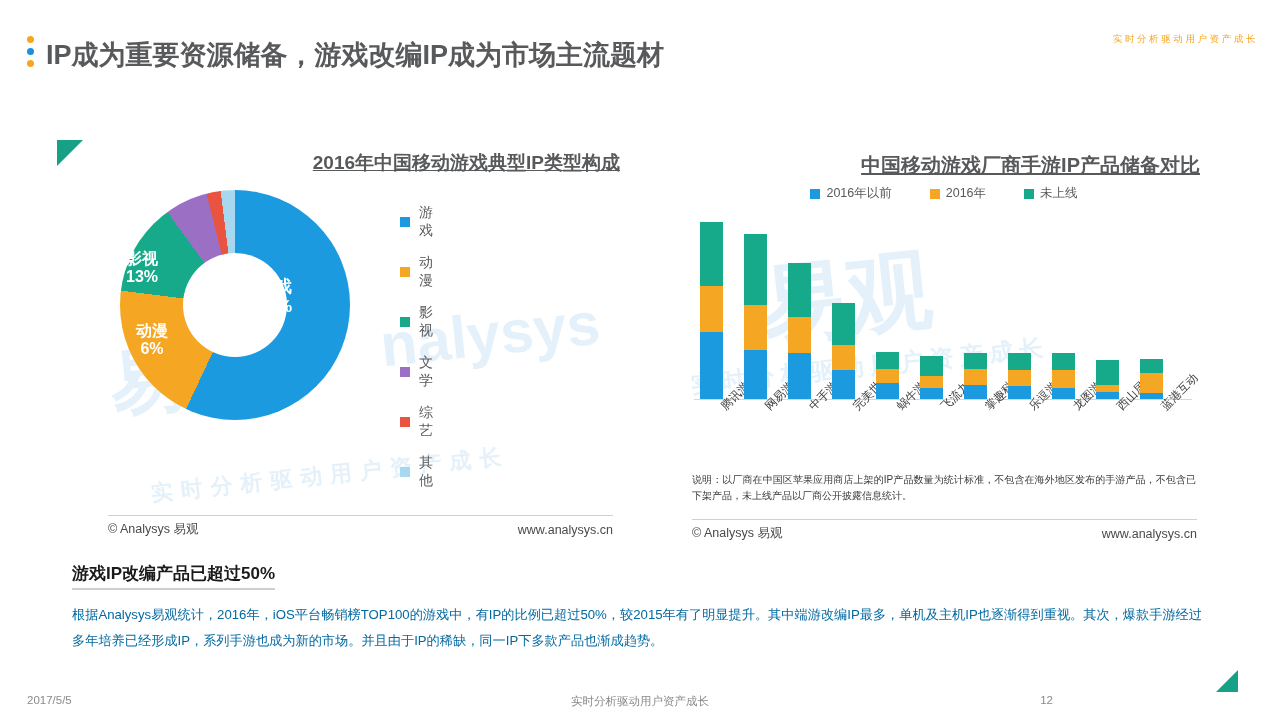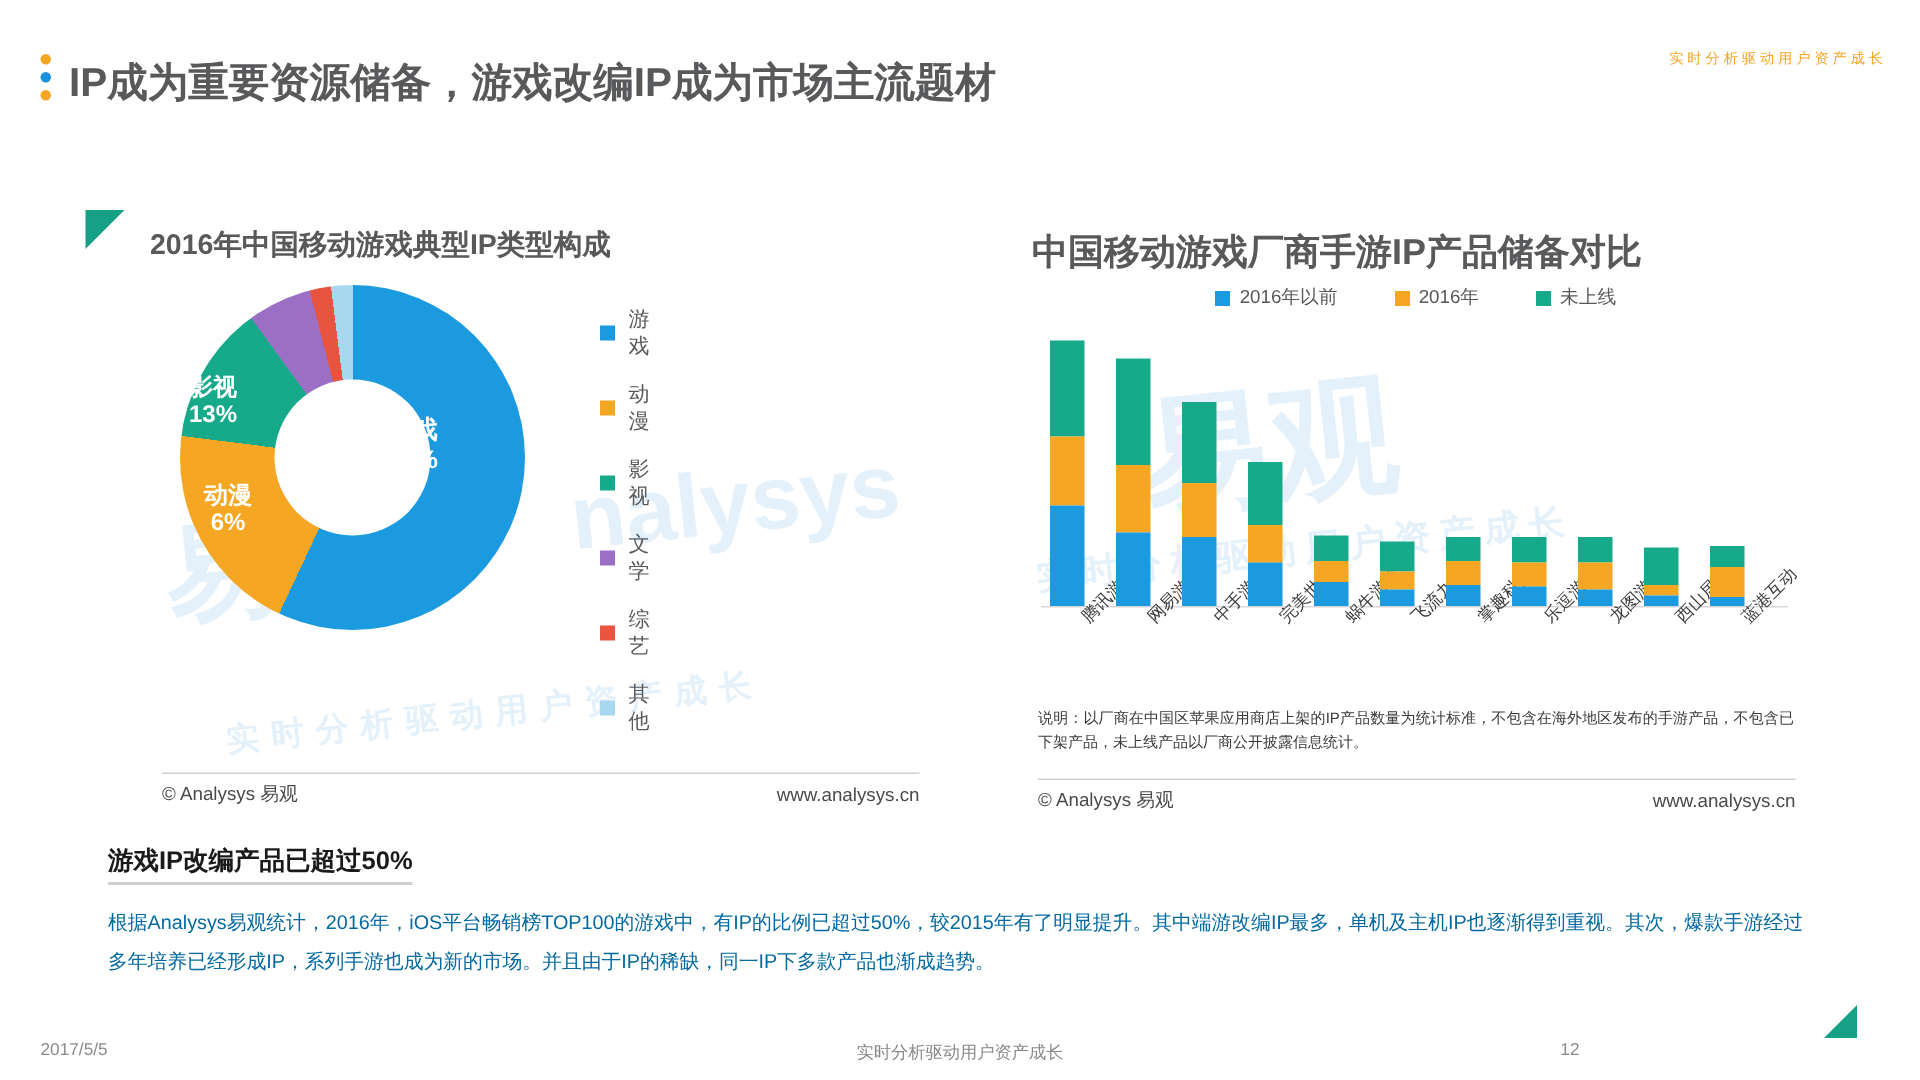--- a/index.html
+++ b/index.html
@@ -36,24 +36,24 @@
     border-top:26px solid #16a085;border-right:26px solid transparent;}
   .tri-right{right:42px;bottom:28px;
     border-bottom:22px solid #16a085;border-left:22px solid transparent;}
 
   
   .panel{position:absolute;}
   .panel-left{left:100px;top:150px;width:520px;}
   .panel-right{left:688px;top:152px;width:512px;}
 
   .chart-title{
-    text-align:left;font-size:19px;font-weight:bold;color:#58595b;
-    margin:0 0 6px 0;white-space:nowrap;
-  }
-  .chart-title.small{font-size:24px;}
+    text-align:right;font-size:19px;font-weight:bold;color:#58595b;
+    margin:0 0 6px 0;white-space:nowrap;text-decoration:underline;
+  }
+  .chart-title.small{font-size:20px;}
 
   
   .wm{
     position:absolute;color:#e4f1fa;font-weight:bold;pointer-events:none;
     user-select:none;white-space:nowrap;opacity:.95;
   }
   .wm1{left:110px;top:330px;font-size:72px;transform:rotate(-6deg);}
   .wm2{left:150px;top:460px;font-size:22px;letter-spacing:8px;transform:rotate(-6deg);}
   .wm3{left:760px;top:240px;font-size:86px;transform:rotate(-6deg);}
   .wm4{left:690px;top:350px;font-size:24px;letter-spacing:6px;transform:rotate(-6deg);}

